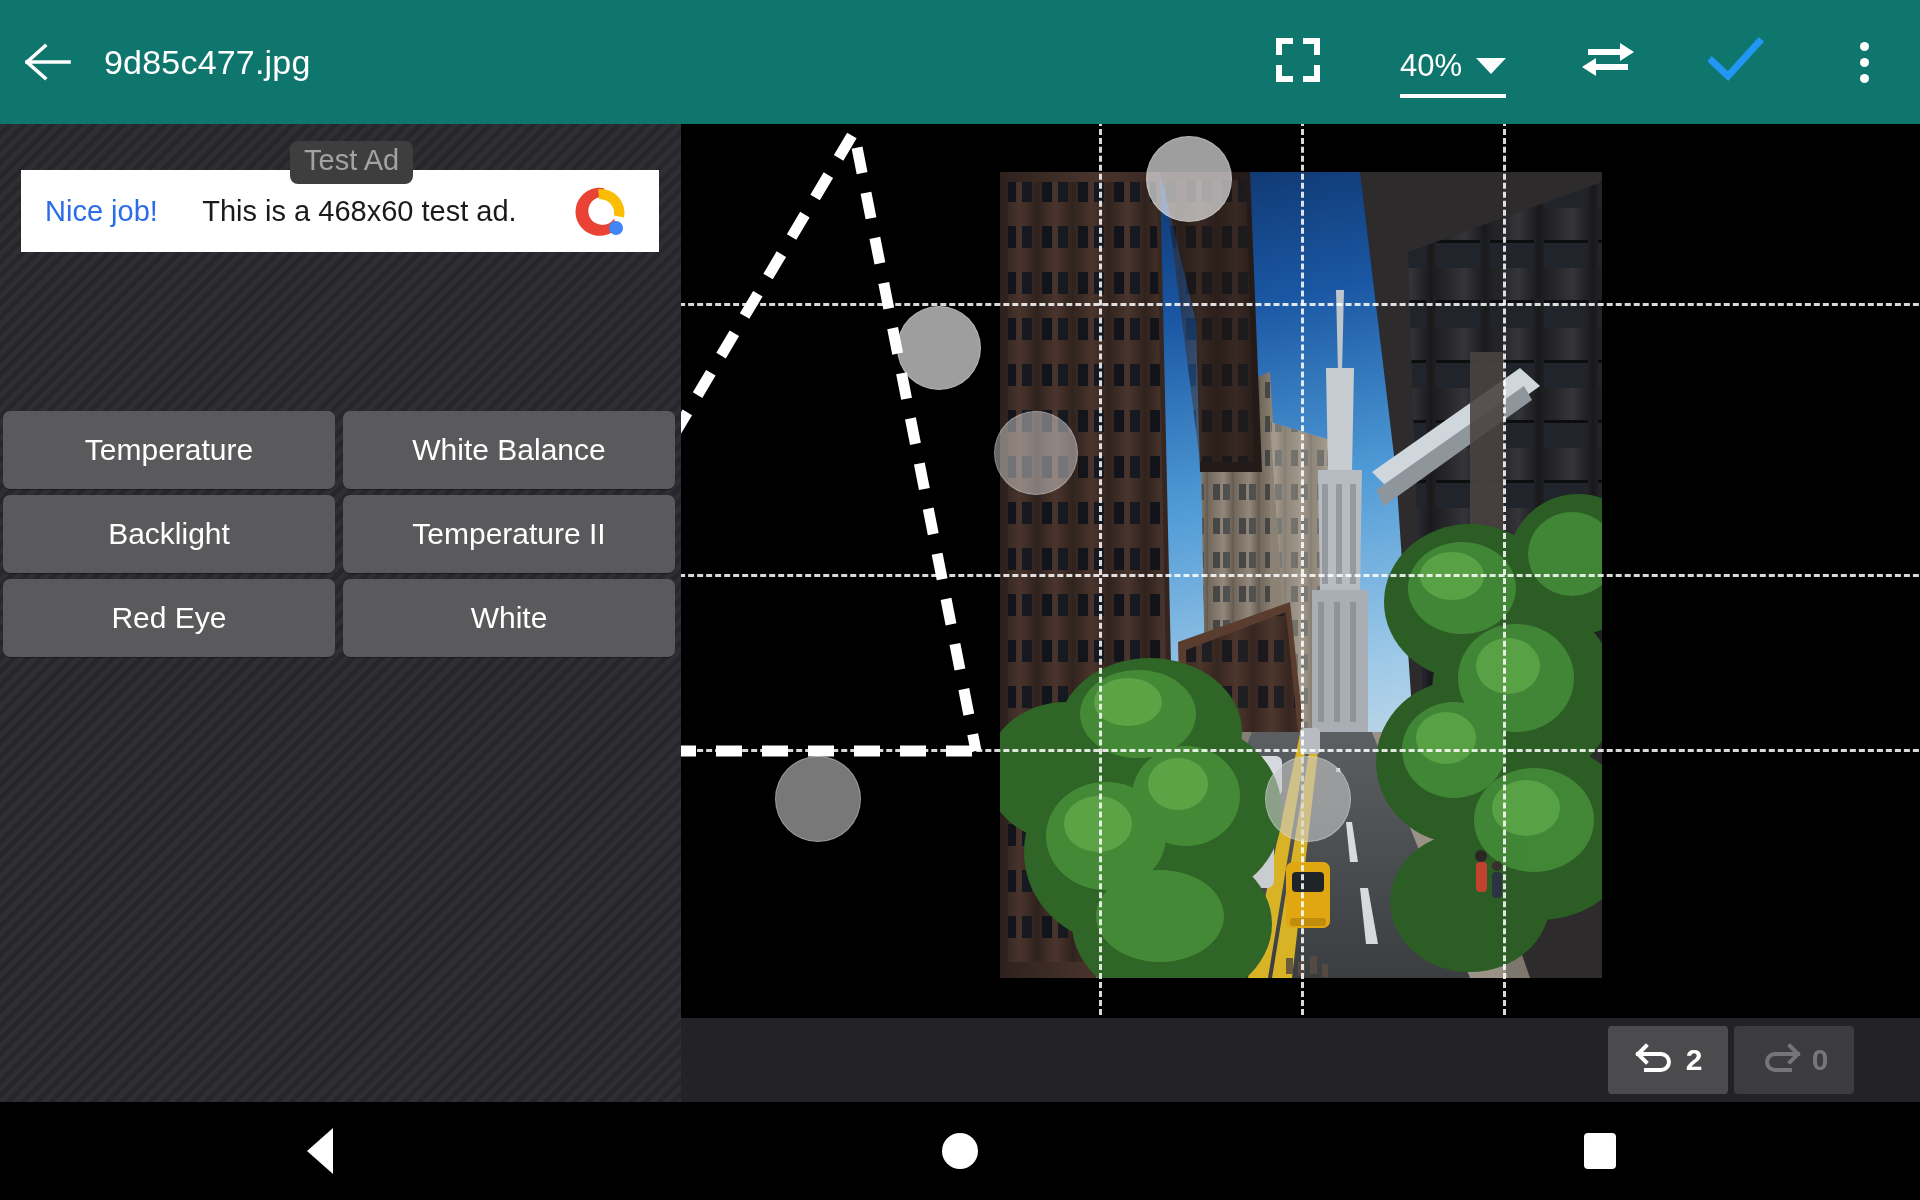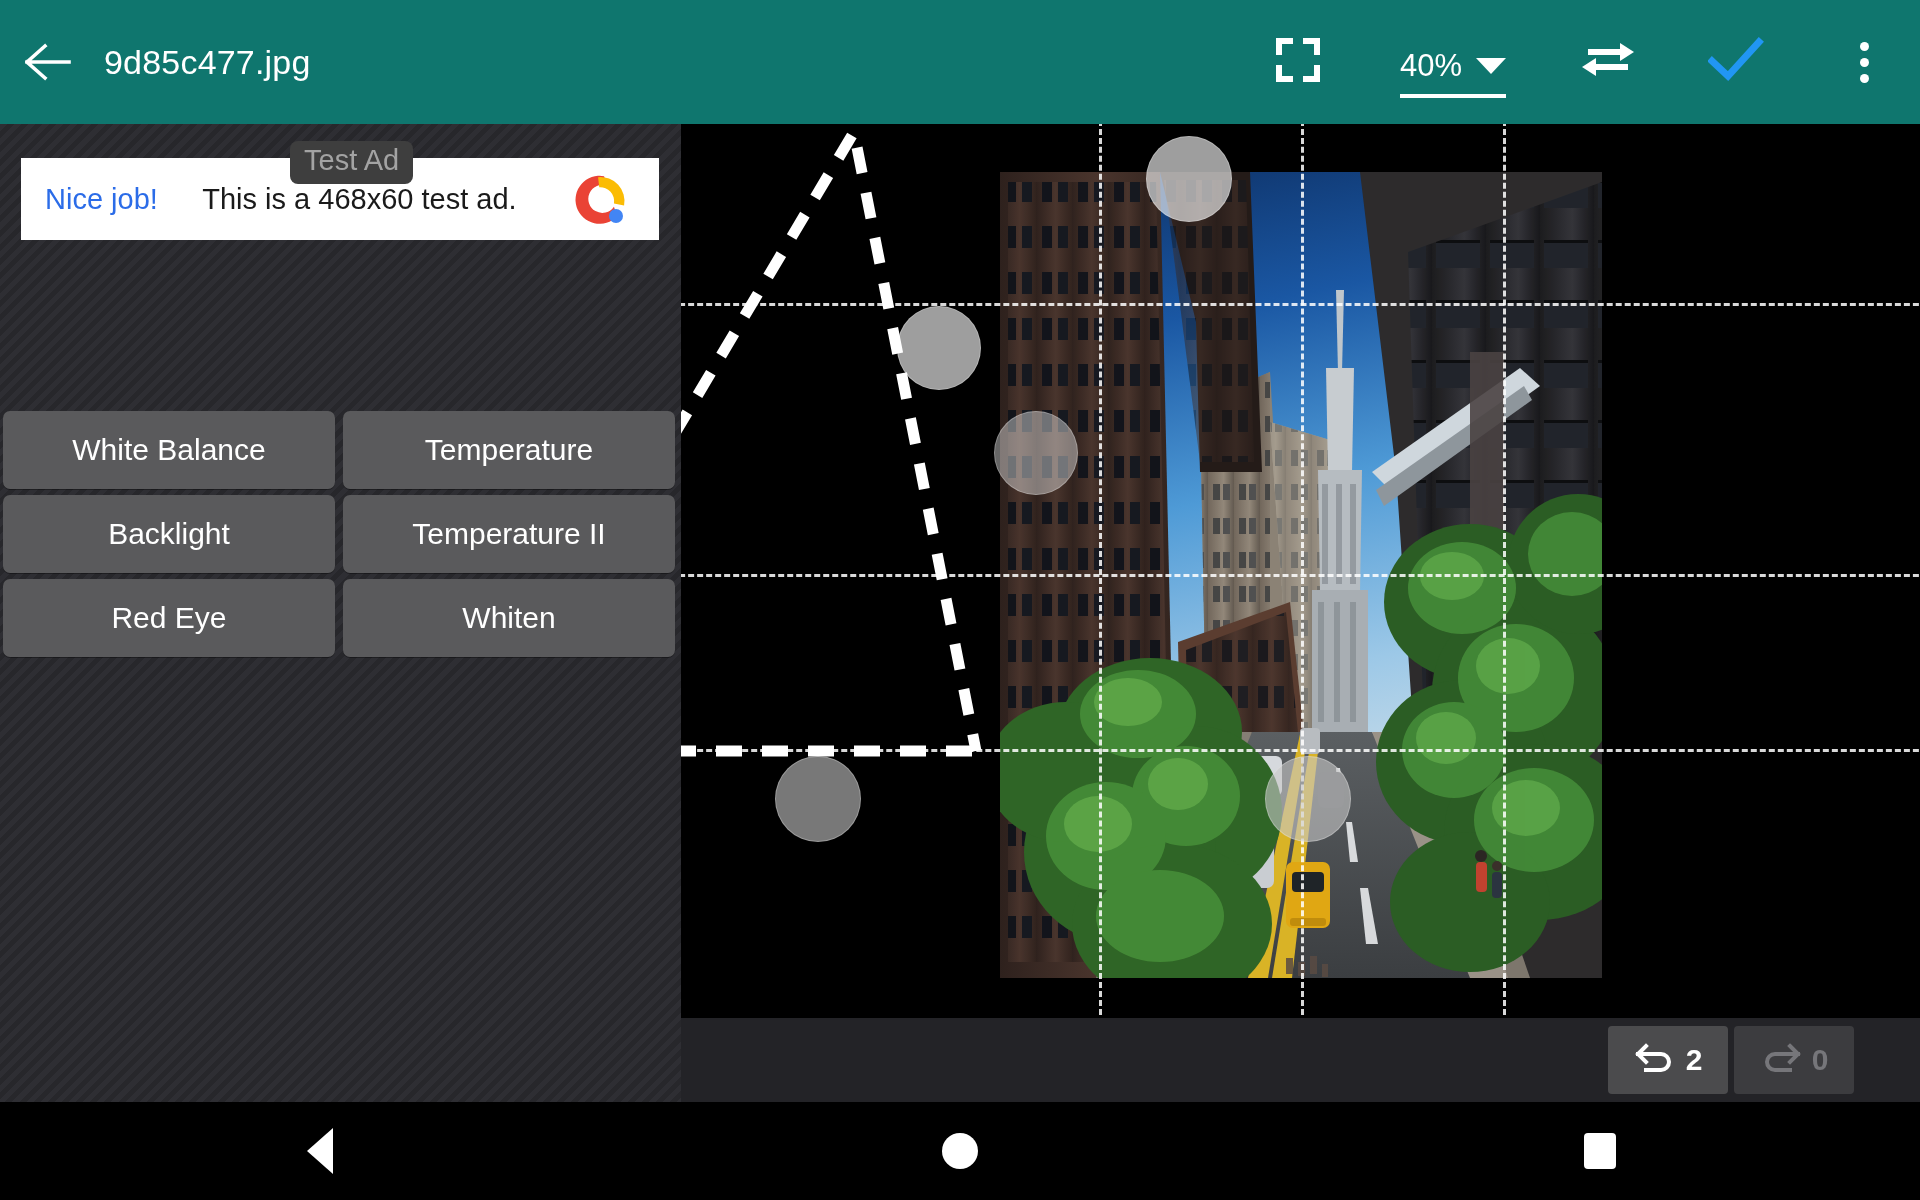--- a/index.html
+++ b/index.html
@@ -47,21 +47,21 @@
   .kebab span { width:9px; height:9px; border-radius:50%; background:#fff; display:block; }
 
   
   .left-panel {
     position:absolute; left:0; top:124px; width:681px; height:978px;
     background-color:#2b2b30;
     background-image:repeating-linear-gradient(135deg,
       #2e2e33 0px, #2e2e33 5px, #27272b 5px, #27272b 10px);
   }
   .ad-banner {
-    position:absolute; left:21px; top:34px; width:638px; height:82px;
+    position:absolute; left:21px; top:46px; width:638px; height:82px;
     background:#ffffff; display:flex; align-items:center;
   }
   .ad-cta { color:#2b6ce8; font-size:29px; font-weight:400; margin-left:24px; white-space:nowrap; }
   .ad-body { color:#1a1a1a; font-size:29px; font-weight:400; flex:1; text-align:center; margin-left:-10px; white-space:nowrap;}
   .ad-logo { width:62px; height:62px; margin-right:26px; flex:0 0 auto; }
   .ad-badge {
     position:absolute; left:290px; top:17px;
     background:#3e3e3e; color:#a3a3a3; font-size:29px;
     padding:3px 14px 7px 14px; border-radius:8px; white-space:nowrap; line-height:1.15;
   }
@@ -228,36 +228,36 @@
           <path d="M40 10 A24 24 0 1 0 40 52 L40 42 A14 14 0 1 1 40 20 Z" fill="#ea4335" transform="rotate(-18 31 31)"></path>
           <path d="M34 9 A24 24 0 0 1 50 44 L41 39 A14 14 0 0 0 32 19 Z" fill="#fbbc04" transform="rotate(-18 31 31)"></path>
           <circle cx="45" cy="48" r="7" fill="#4285f4"></circle>
         </svg>
       </span>
     </div>
     <div class="ad-badge">Test Ad</div>
 
     <div class="tool-grid">
       <div class="tool-btn">
+          <span>Temperature</span>
+        </div>
+      <div class="tool-btn">
           <span>White Balance</span>
-        </div>
-      <div class="tool-btn">
-          <span>Temperature</span>
         </div>
       <div class="tool-btn">
           <span>Backlight</span>
         </div>
       <div class="tool-btn">
           <span>Temperature II</span>
         </div>
       <div class="tool-btn">
           <span>Red Eye</span>
         </div>
       <div class="tool-btn">
-          <span>Whiten</span>
+          <span>White</span>
         </div>
     </div>
   </div>
 
   <div class="canvas">
 
     <div class="photo-wrap">
       <div class="photo">
         <svg width="602" height="806" viewBox="0 0 602 806">
           <defs>

